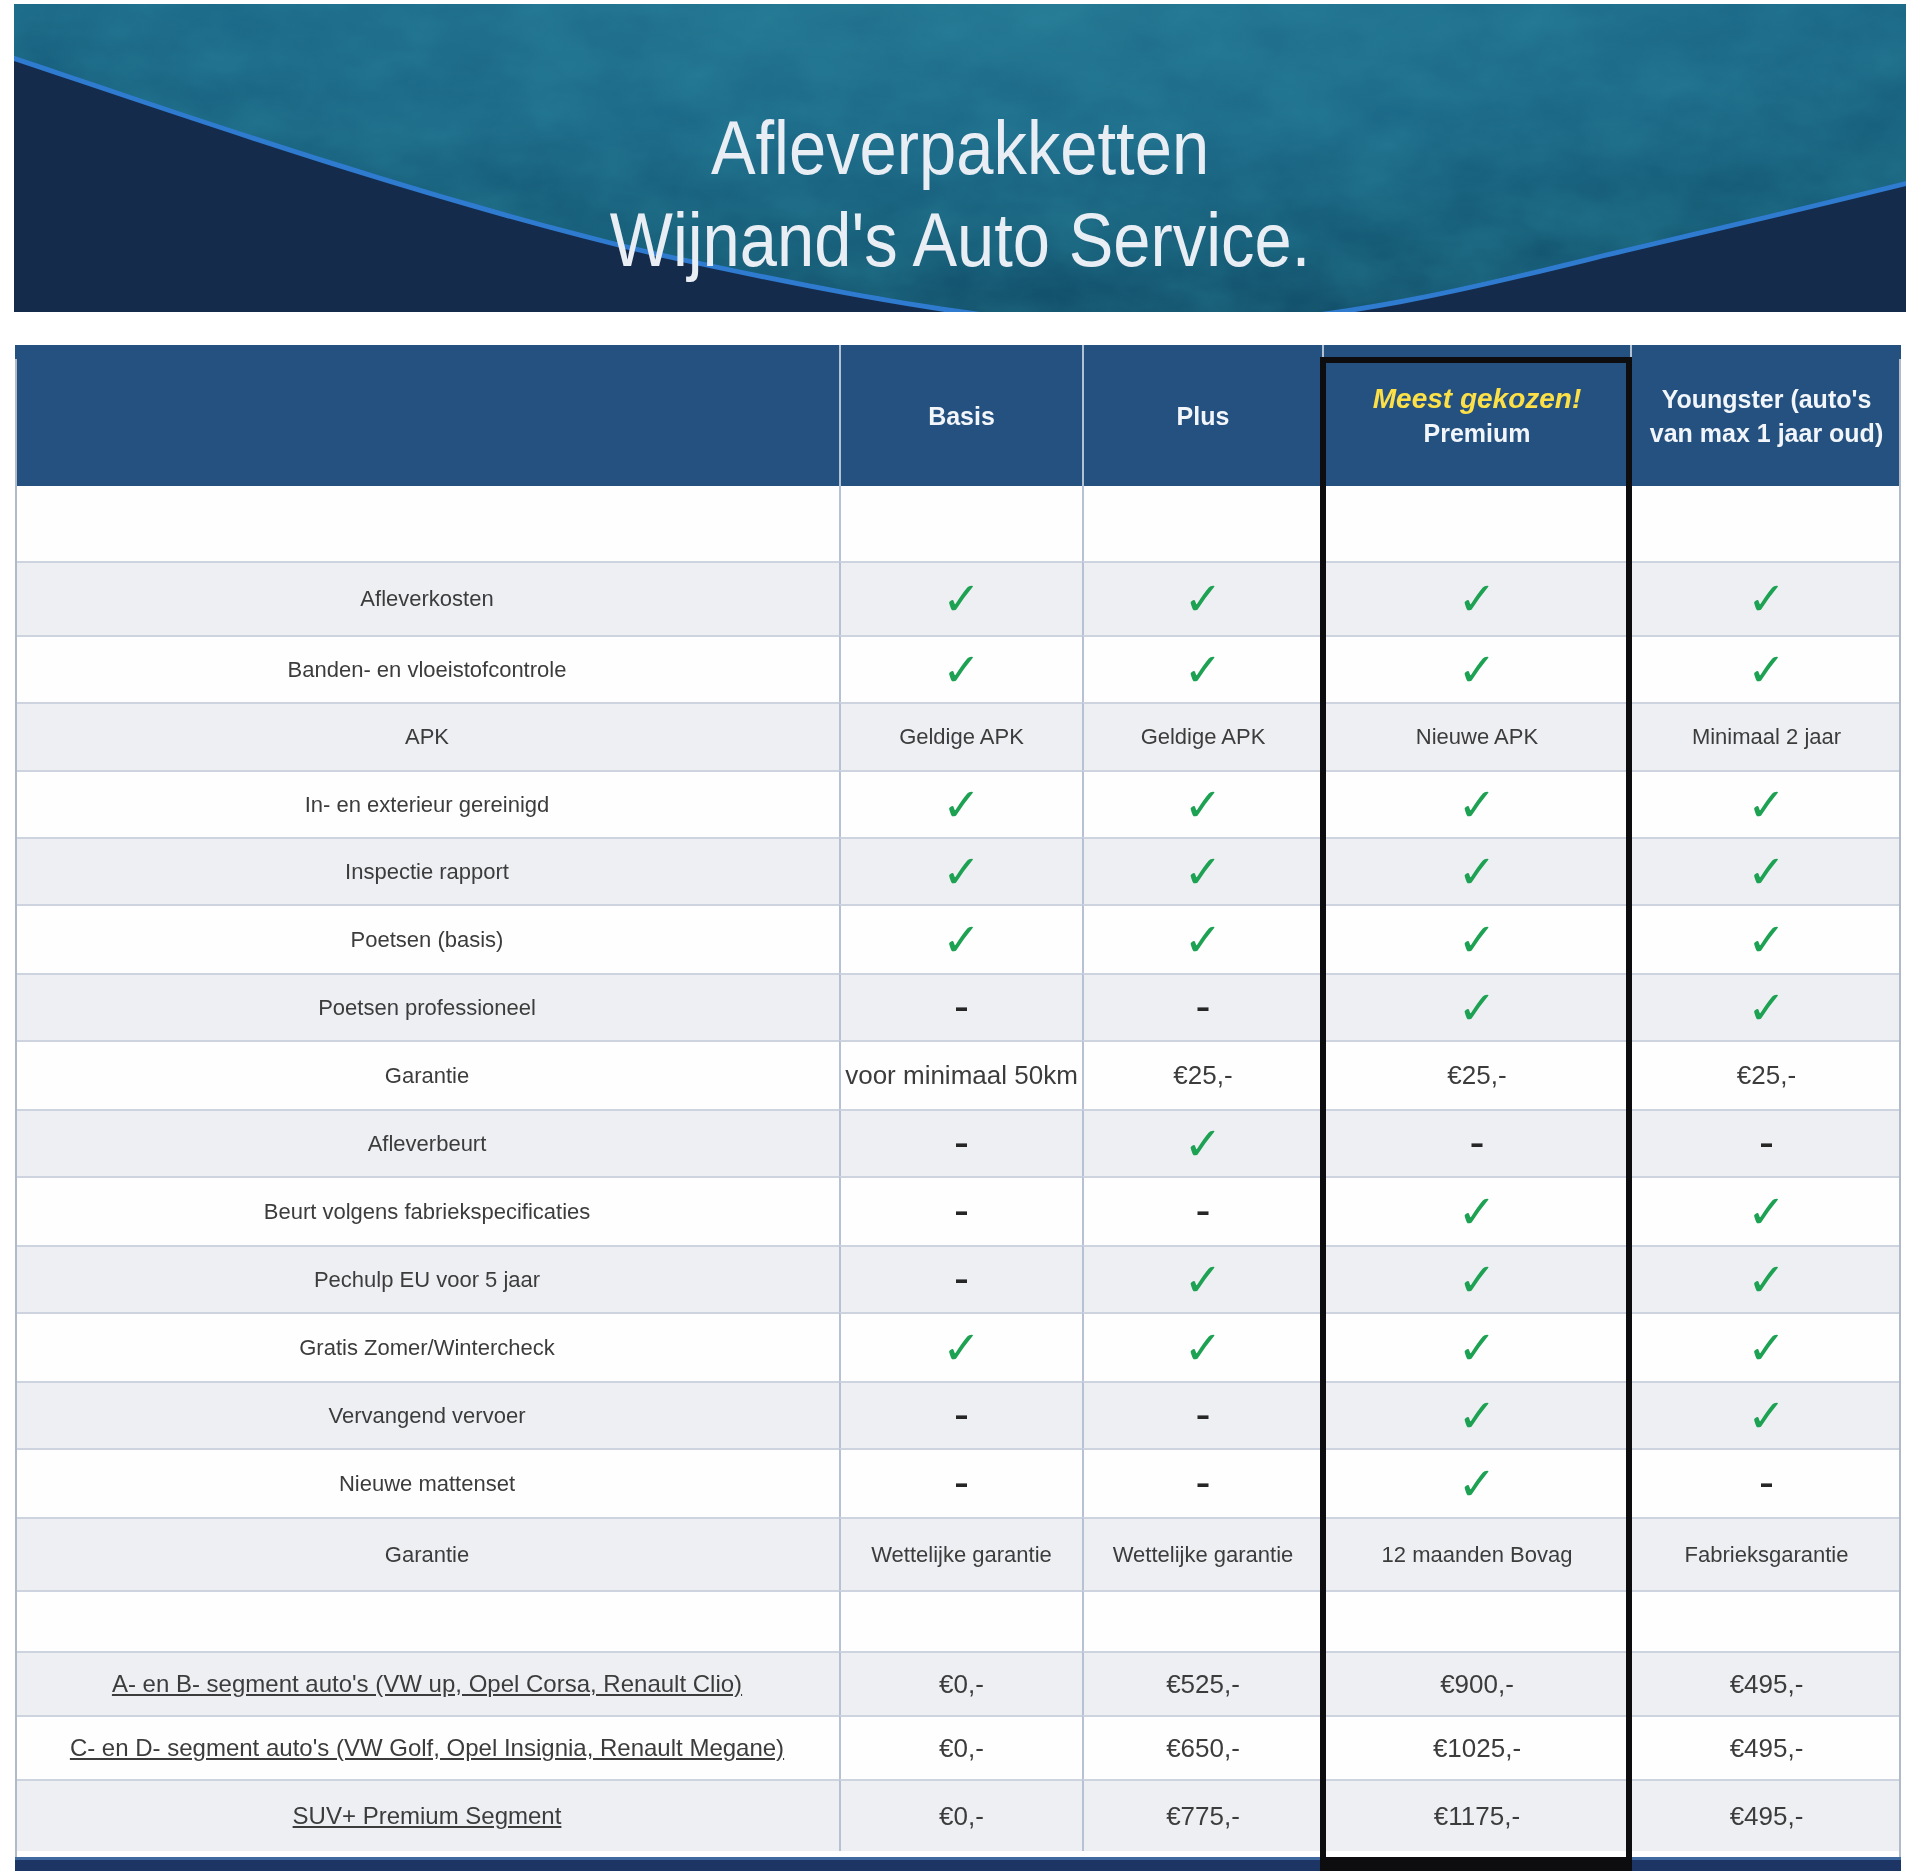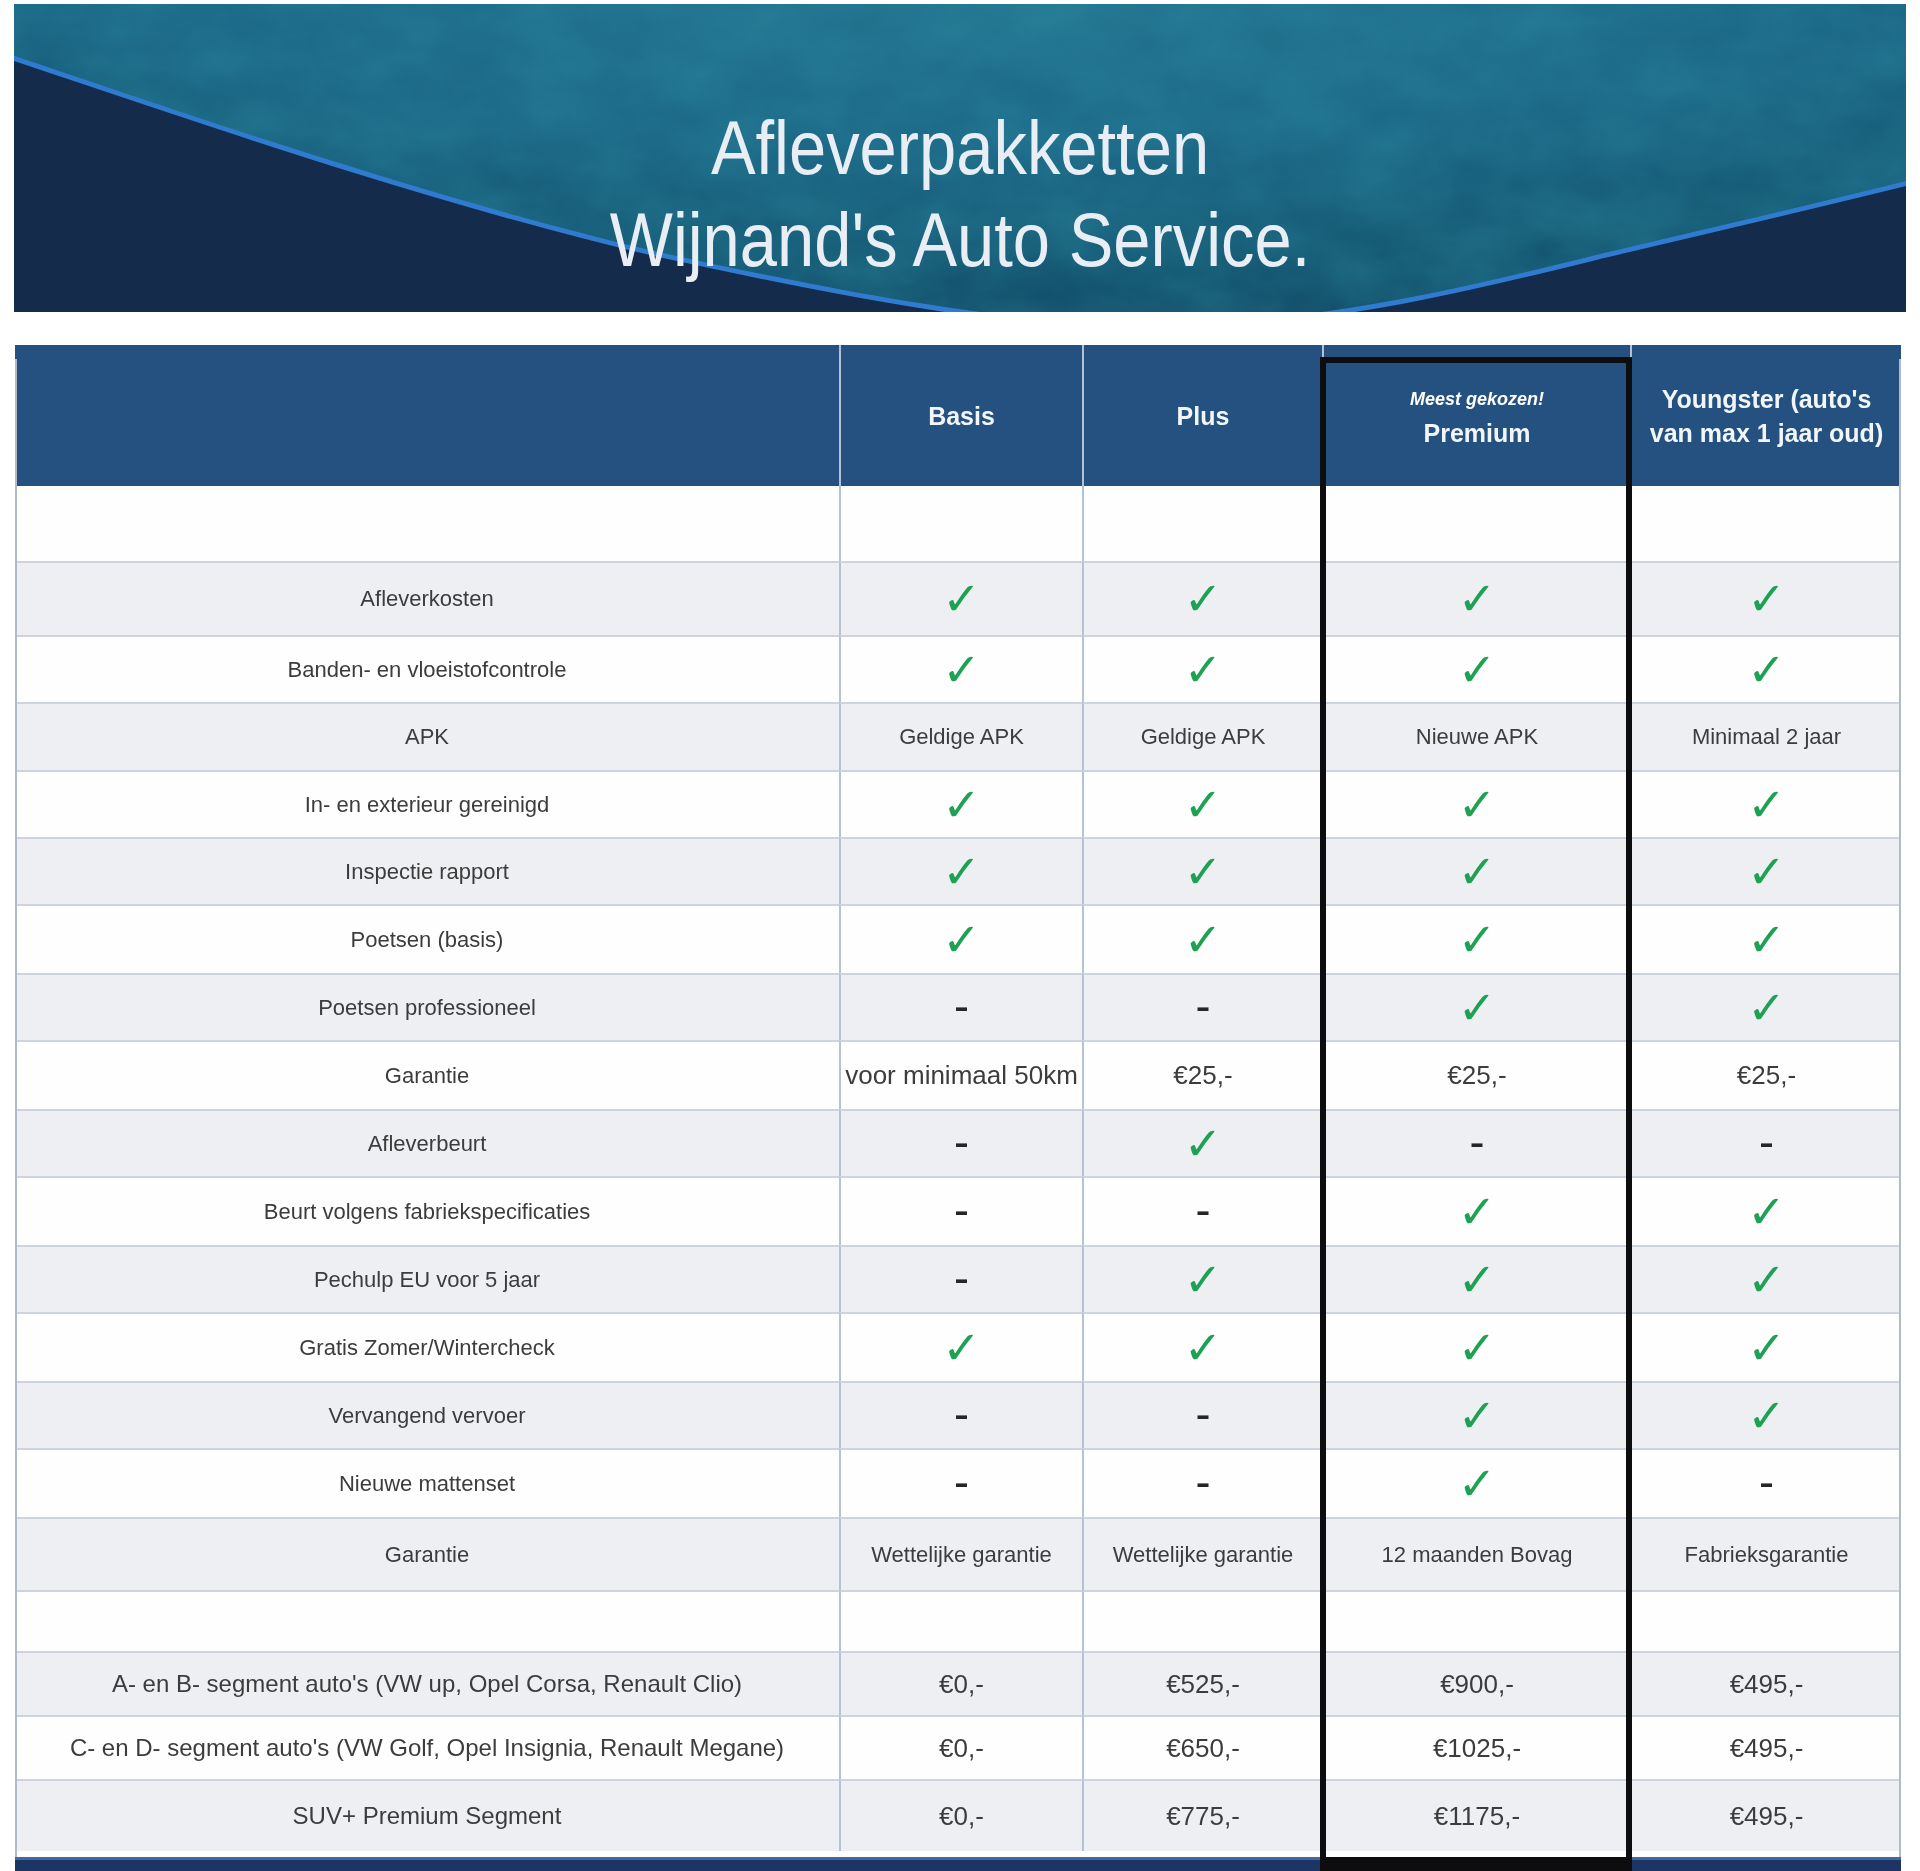--- a/index.html
+++ b/index.html
@@ -17,30 +17,30 @@
   .tbl{position:absolute;left:15px;top:345px;width:1886px;}
   .row{display:grid;grid-template-columns:824px 243px 240px 308px 271px;}
   .cell{display:flex;align-items:center;justify-content:center;text-align:center;
         color:#3c3c3c;font-size:22px;box-sizing:border-box;overflow:visible;}
   .cell + .cell{border-left:2px solid #b7c1d4;}
   .bt .cell{border-top:2px solid #cdd4e0;}
 
   .hdr{background:#24517f;height:141px;}
   .hdr .cell{color:#f2f6fa;font-weight:700;font-size:25px;line-height:34px;padding:0 12px;}
   .hdr .cell + .cell{border-left:2px solid rgba(255,255,255,.65);}
-  .badge{display:block;color:#ffffff;font-style:italic;font-weight:700;font-size:18px;}
+  .badge{display:block;color:#fde047;font-style:italic;font-weight:700;font-size:28px;}
 
   .alt{background:#edeff3;}
   .plain{background:#fefefe;}
 
   .check{color:#1da152;font-size:46px;font-weight:600;font-family:"DejaVu Sans",sans-serif;line-height:1;}
   .dash{color:#262626;font-size:28px;font-weight:700;font-family:"DejaVu Sans",sans-serif;}
   .fuel{font-size:26px;white-space:nowrap;}
   .price .cell{font-size:26px;}
-  .price .cell:first-child{font-size:24px;padding:1px 6px;}
+  .price .cell:first-child{font-size:24px;padding:1px 6px;text-decoration:underline;}
 
   
   .edge{position:absolute;top:359px;width:2px;height:1498px;background:#b0bac9;}
   .edge.l{left:15px;} .edge.r{left:1899px;}
 
   
   .premium-box{position:absolute;left:1320px;top:357px;width:312px;height:1514px;
         border:6px solid #0d0d0f;border-bottom-width:14px;box-sizing:border-box;pointer-events:none;z-index:5;}
 
   

